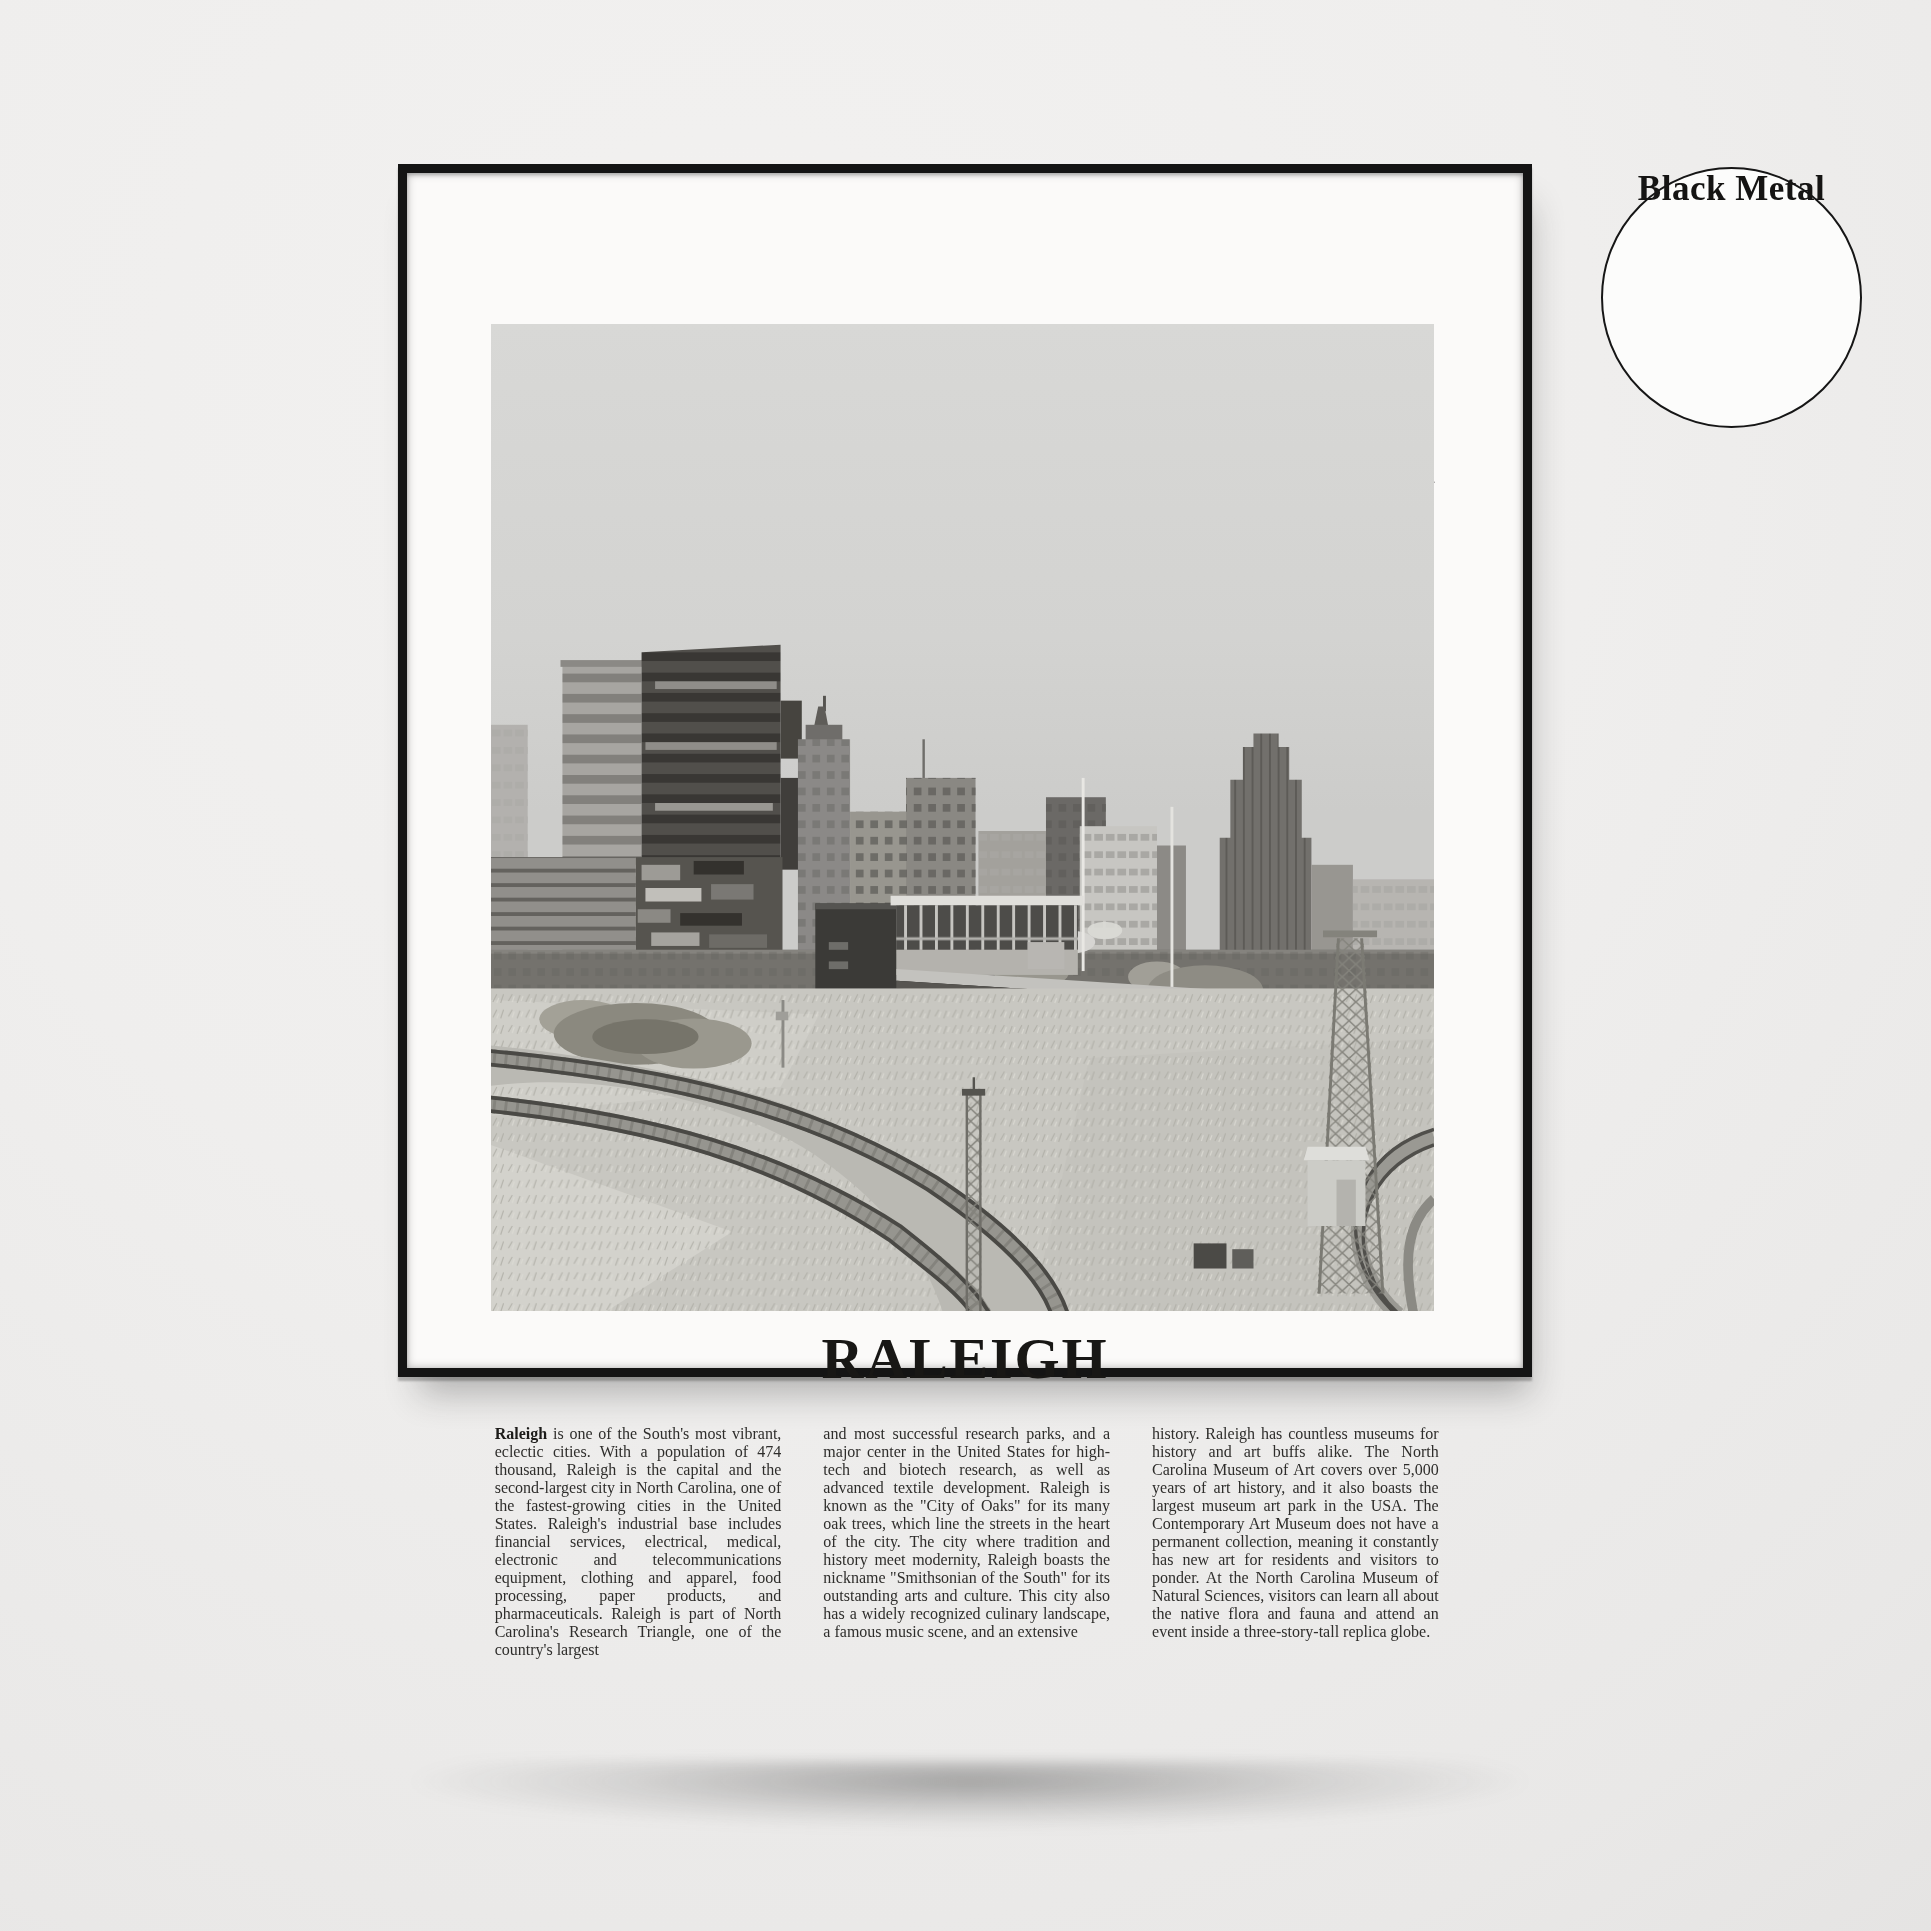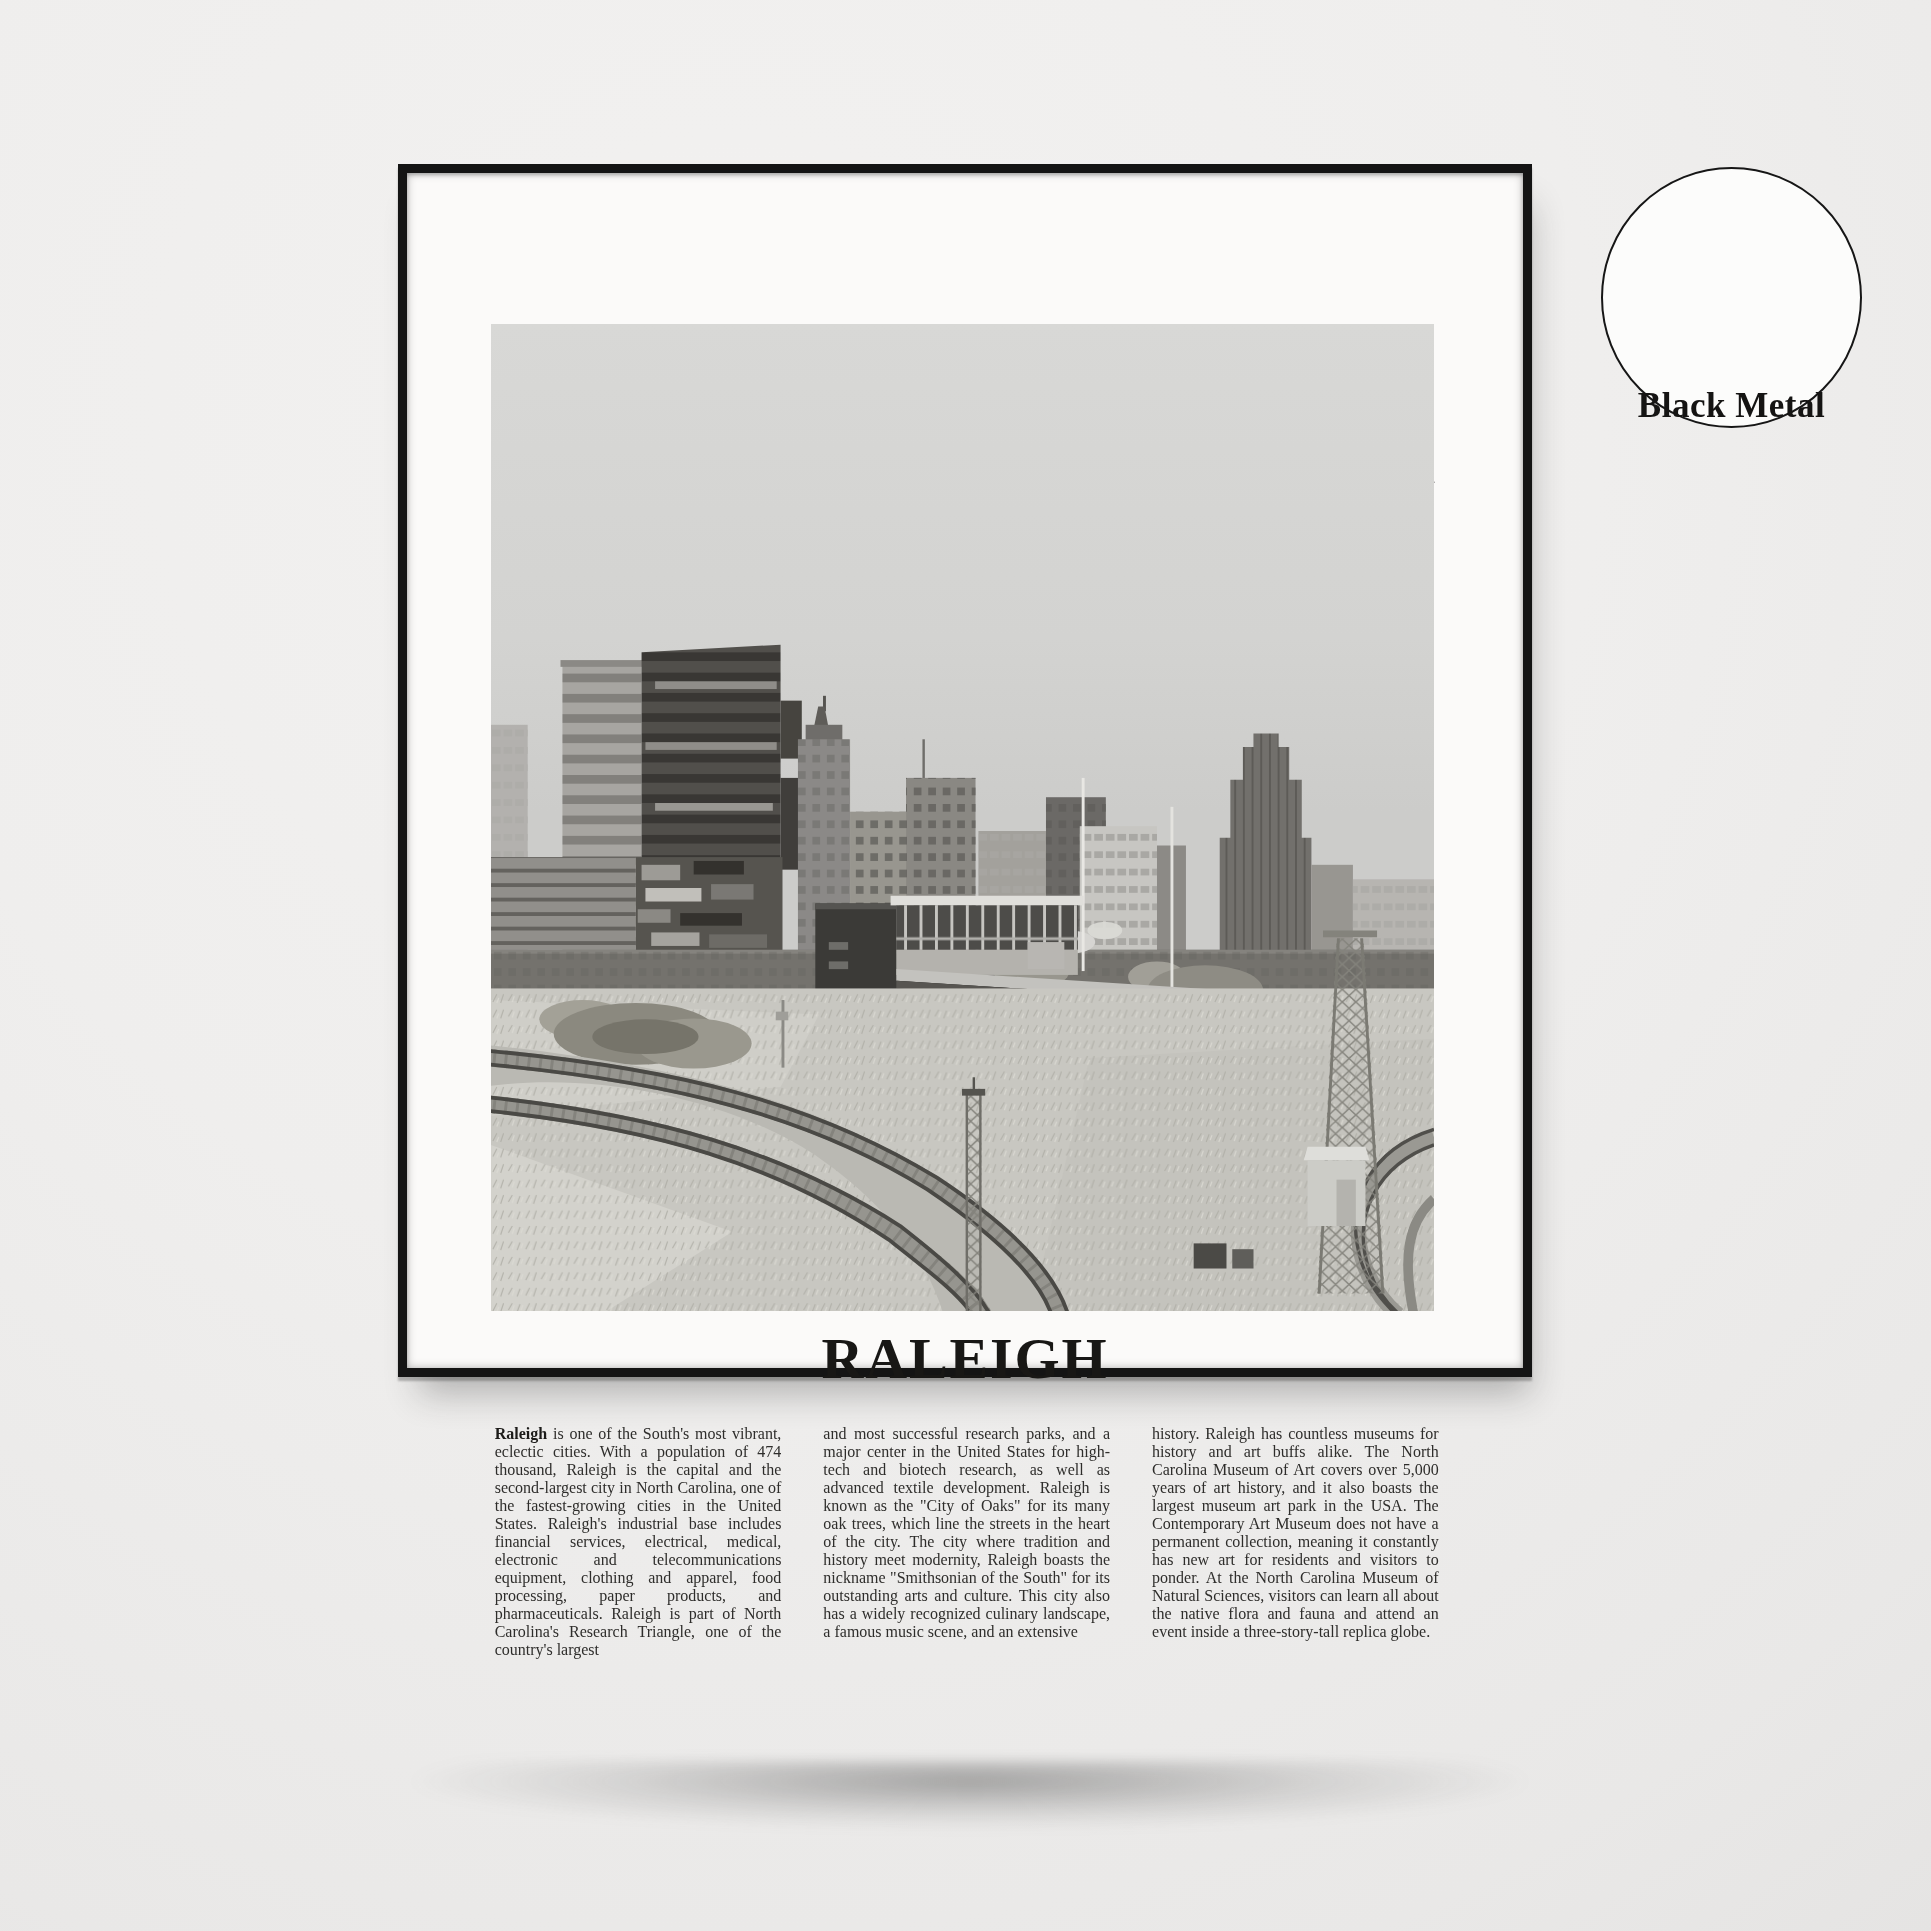--- a/index.html
+++ b/index.html
@@ -25,21 +25,21 @@
   .title{position:absolute;left:0;right:0;top:1157px;margin:0;text-align:center;
          font-family:"Liberation Serif", serif;font-weight:bold;font-size:58px;line-height:1;
          letter-spacing:1.9px;color:#181715;}
   .article{position:absolute;left:88px;top:1252px;width:944px;display:flex;gap:42px;}
   .article p{margin:0;flex:1 1 0;text-align:justify;
          font-family:"Liberation Serif", serif;font-size:16px;line-height:18px;color:#2e2d2b;}
   .article p strong{font-weight:bold;color:#1c1b19;}
   
   .badge{position:absolute;left:1601px;top:167px;width:261px;height:261px;border-radius:50%;
          background:#fcfcfb;border:2.9px solid #161616;box-sizing:border-box;
-         display:flex;align-items:flex-end;justify-content:center;}
+         display:flex;align-items:flex-start;justify-content:center;}
   .badge-label{font-family:"Liberation Serif", serif;font-weight:bold;font-size:35px;
          letter-spacing:0.5px;color:#151413;}
 </style>
 </head>
 <body>
 
 <div class="stage">
 
   <div class="frame-shadow"></div>
 

